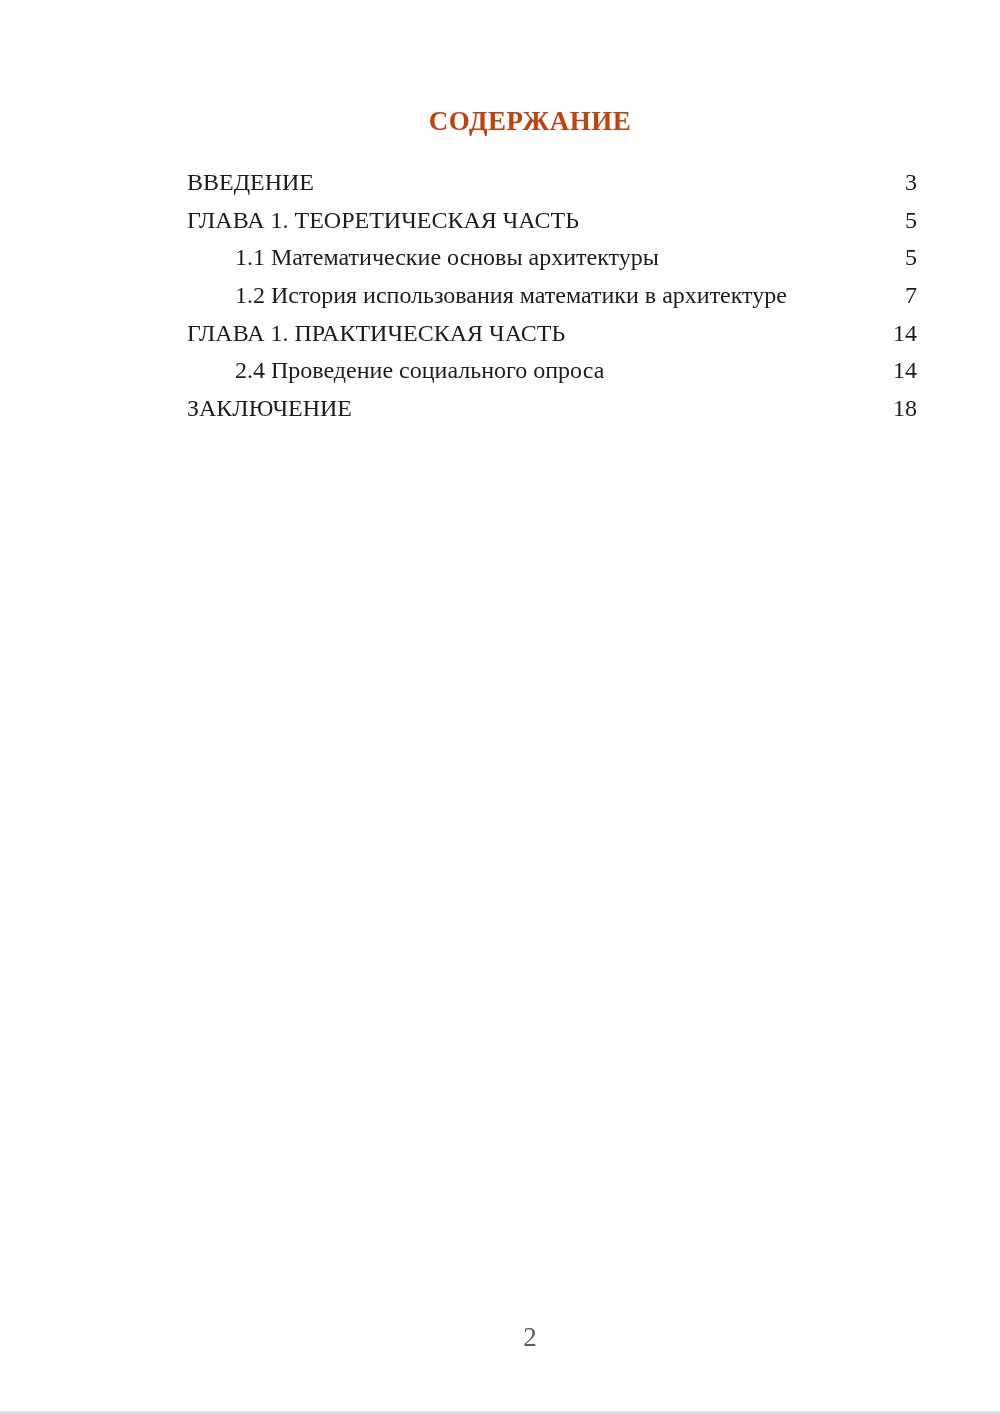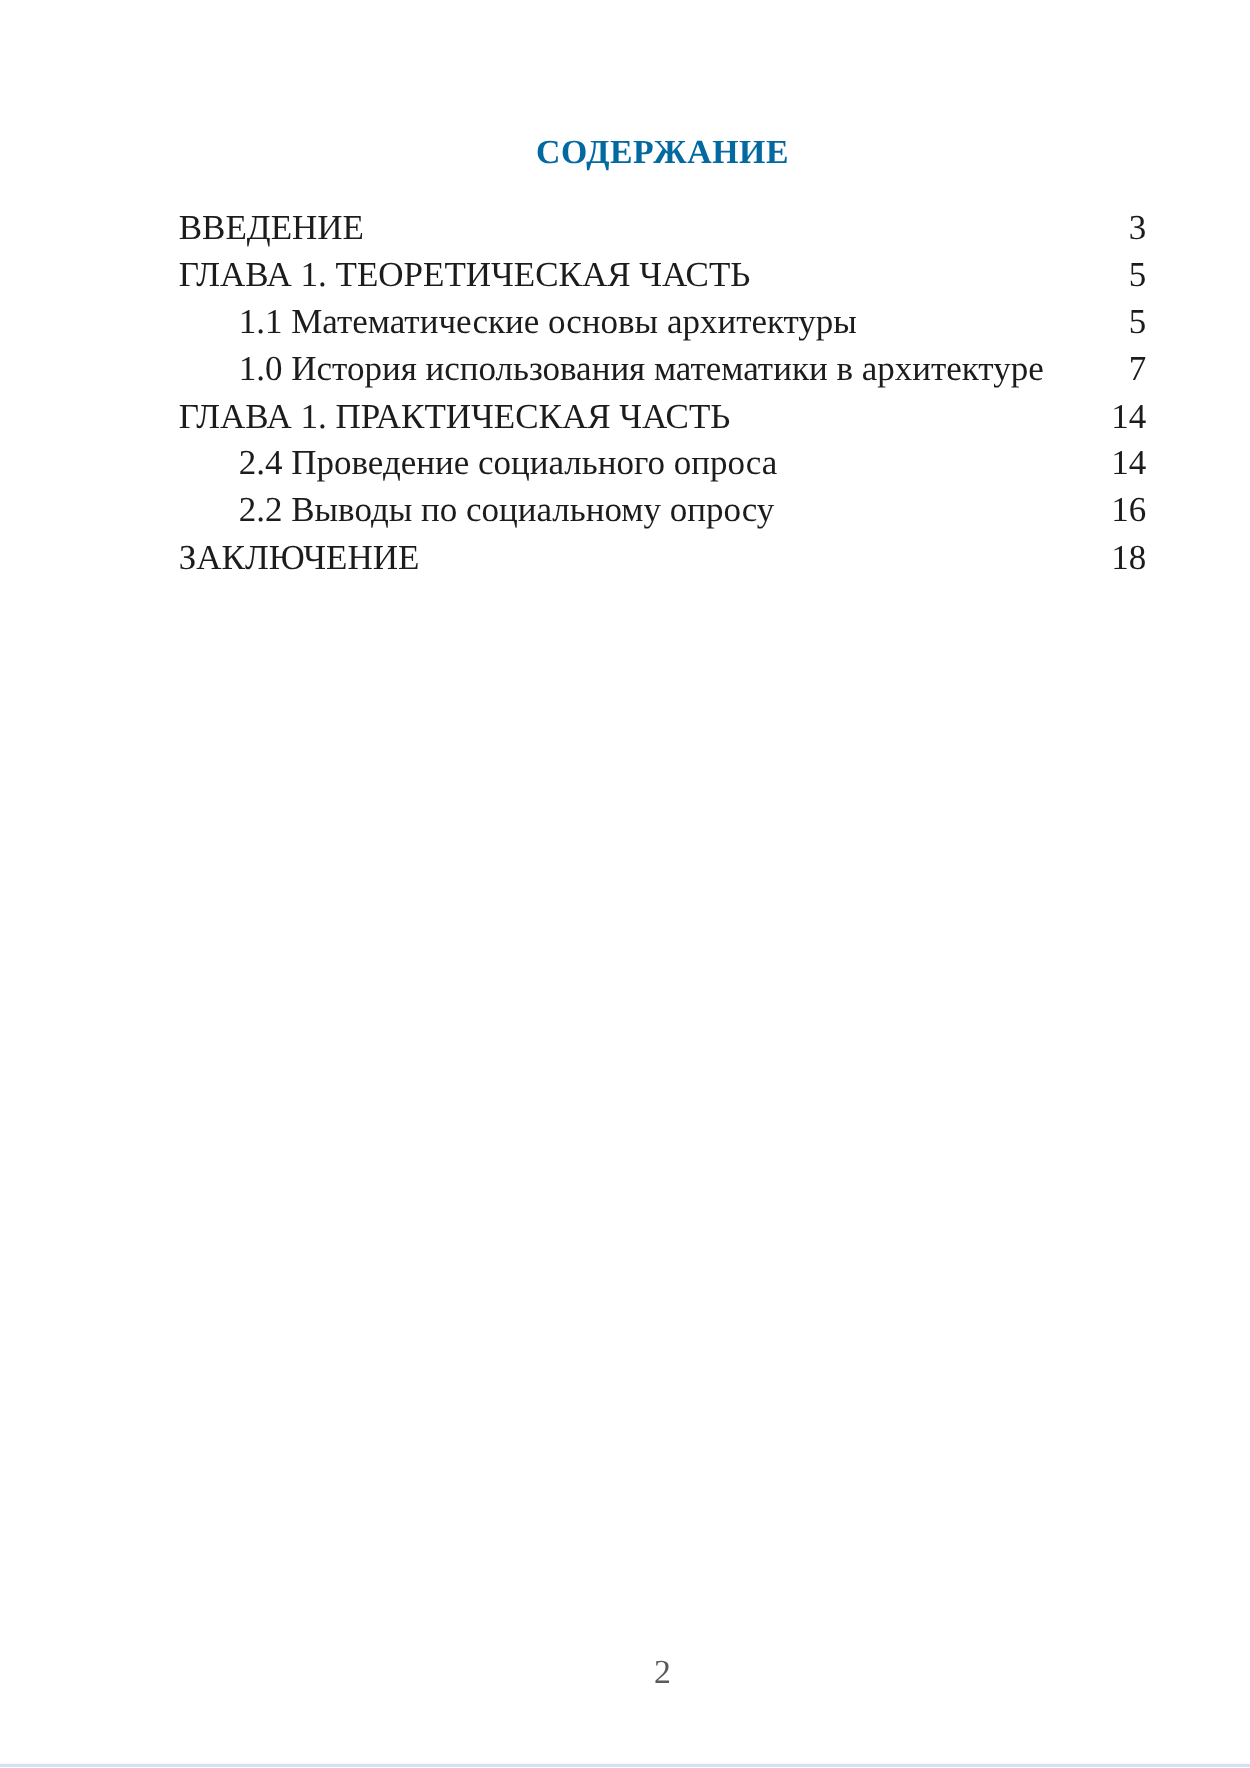--- a/index.html
+++ b/index.html
@@ -24,36 +24,37 @@
   }
   .doc-title {
     position: absolute;
     top: 88px;
     left: 0;
     width: 100%;
     text-align: center;
     font-size: 27px;
     font-weight: bold;
     letter-spacing: 0.5px;
-    color: #0369a1;
+    color: #c2410c;
   }
   .toc {
     position: absolute;
     top: 164px;
     left: 0;
     width: 100%;
   }
   .toc-row {
     display: flex;
     justify-content: space-between;
     align-items: flex-end;
     height: 37.7px;
     line-height: 37.7px;
-    font-size: 28px;
+    font-size: 24px;
     white-space: nowrap;
+    margin-left: 44px;
   }
   .toc-row .label {
     flex: 1 1 auto;
     overflow: hidden;
   }
   .toc-row.level-1 .label {
     padding-left: 48px;
   }
   .toc-row .pagenum {
     flex: 0 0 auto;
@@ -93,34 +94,30 @@
       </div>
         <div class="toc-row level-0">
         <span class="label">ГЛАВА 1. ТЕОРЕТИЧЕСКАЯ ЧАСТЬ</span>
         <span class="pagenum">5</span>
       </div>
         <div class="toc-row level-1">
         <span class="label">1.1 Математические основы архитектуры</span>
         <span class="pagenum">5</span>
       </div>
         <div class="toc-row level-1">
-        <span class="label">1.0 История использования математики в архитектуре</span>
+        <span class="label">1.2 История использования математики в архитектуре</span>
         <span class="pagenum">7</span>
       </div>
         <div class="toc-row level-0">
         <span class="label">ГЛАВА 1. ПРАКТИЧЕСКАЯ ЧАСТЬ</span>
         <span class="pagenum">14</span>
       </div>
         <div class="toc-row level-1">
         <span class="label">2.4 Проведение социального опроса</span>
         <span class="pagenum">14</span>
-      </div>
-        <div class="toc-row level-1">
-        <span class="label">2.2 Выводы по социальному опросу</span>
-        <span class="pagenum">16</span>
       </div>
         <div class="toc-row level-0">
         <span class="label">ЗАКЛЮЧЕНИЕ</span>
         <span class="pagenum">18</span>
       </div>
       </div>
 
     <div class="page-footer">2</div>
   </div>
 

